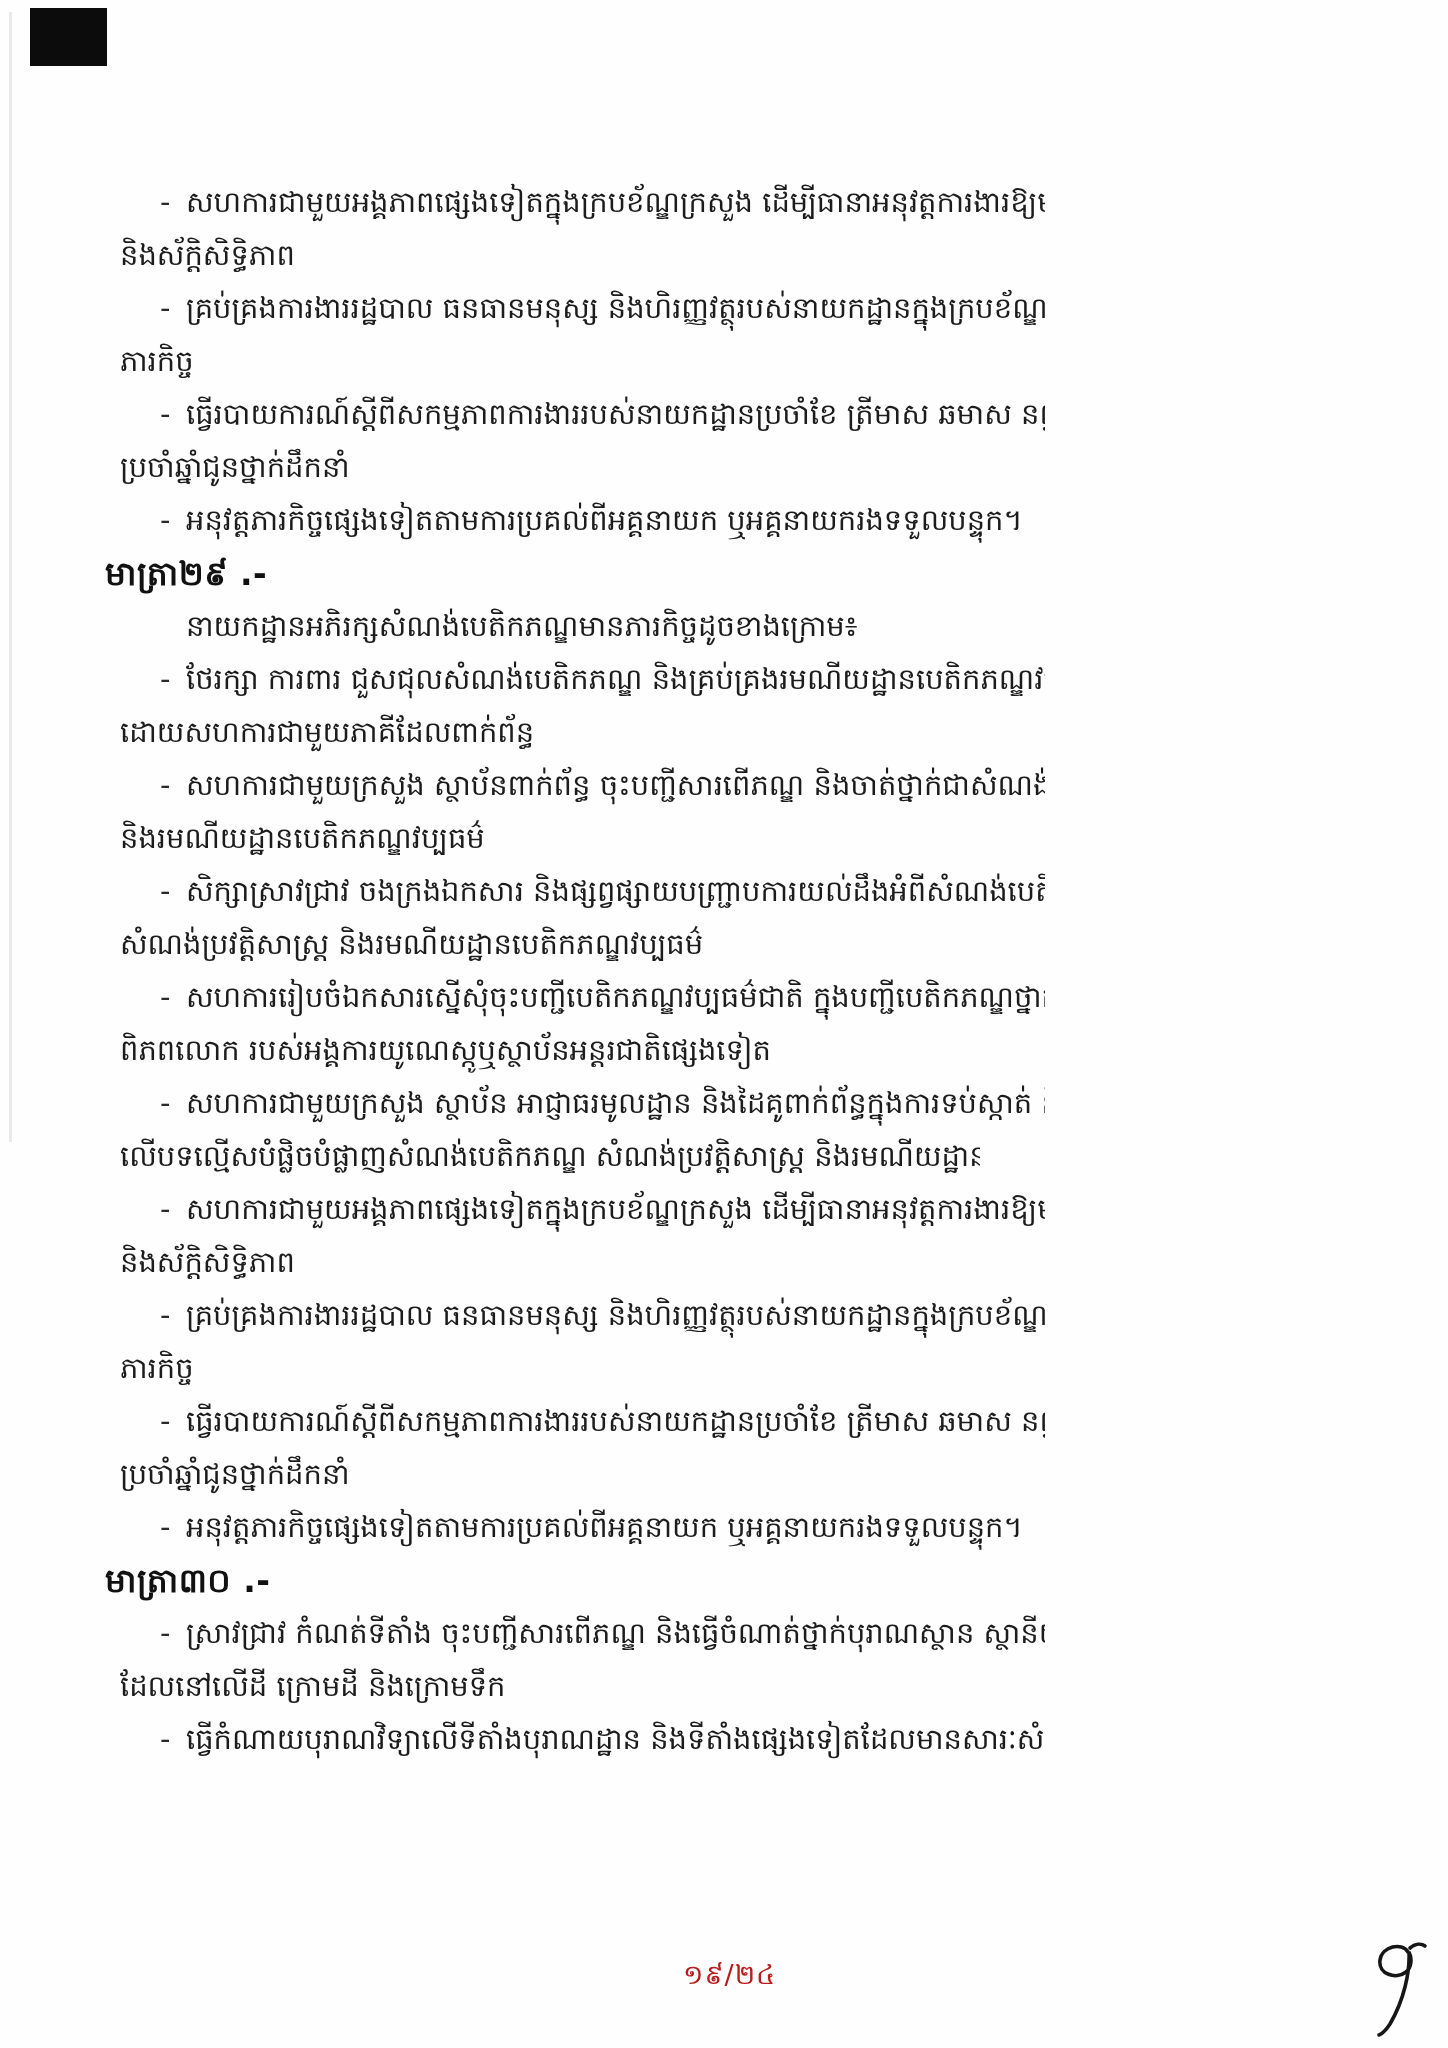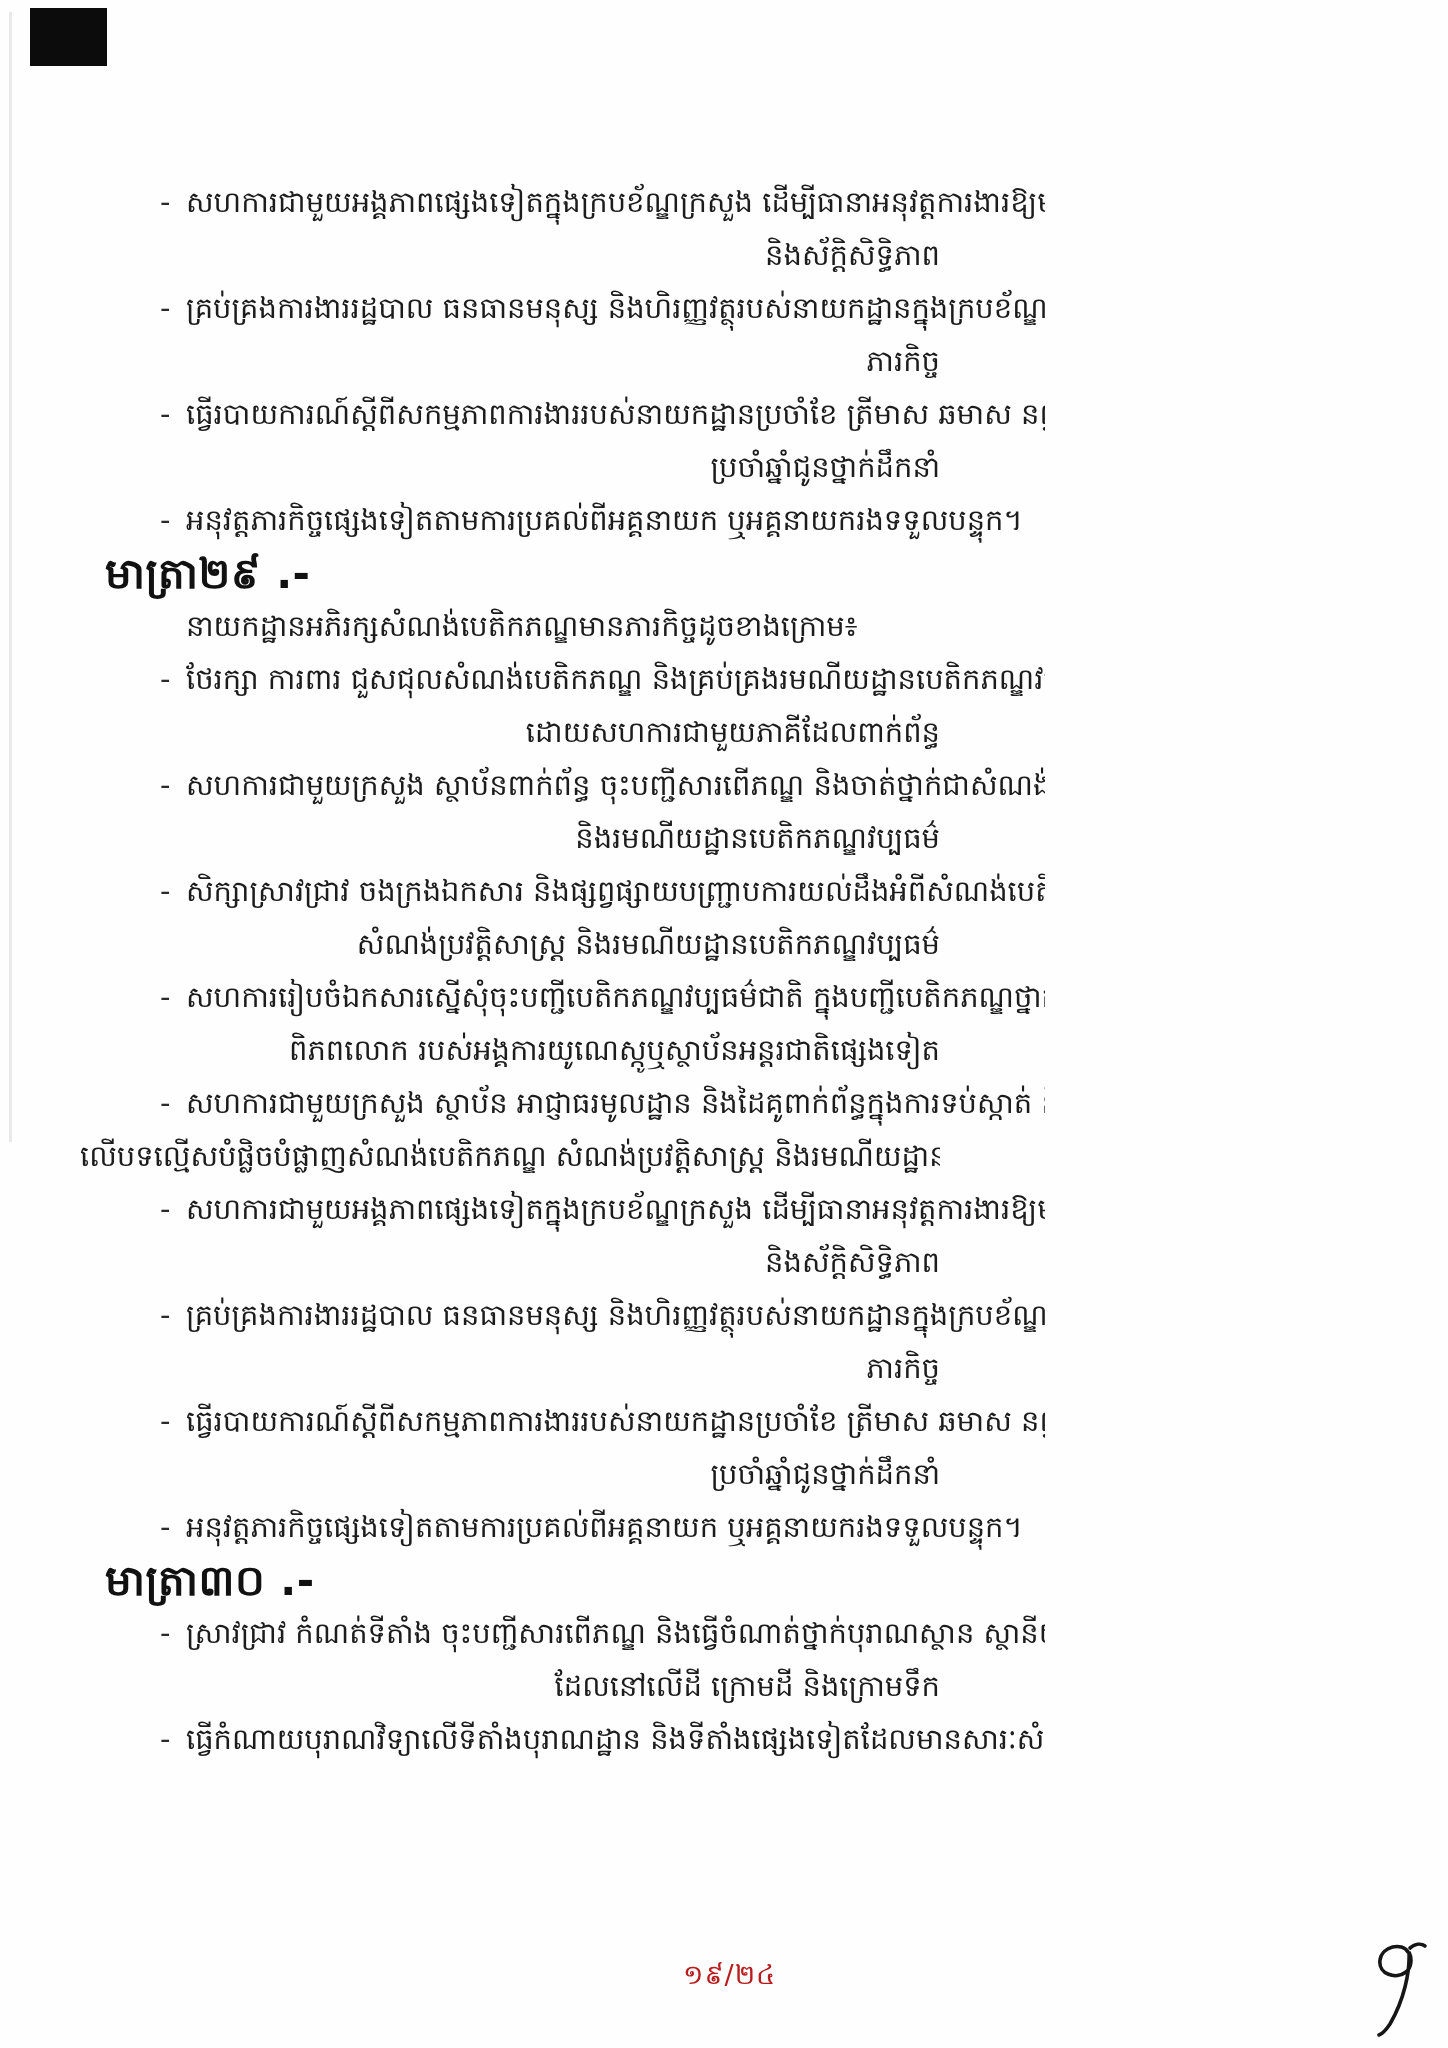--- a/index.html
+++ b/index.html
@@ -55,29 +55,28 @@
   .line.bullet {
     padding-left: 160px;
     max-width: 885px;
   }
   .line.bullet .marker {
     display: inline-block;
     width: 26px;
     color: #2a2a2a;
   }
   .line.cont {
-    padding-left: 80px;
+    padding-left: 120px;
     max-width: 860px;
-    text-align: right;
   }
   .line.heading {
     padding-left: 105px;
     max-width: 940px;
     font-weight: bold;
-    font-size: 42px;
+    font-size: 33px;
     color: #111111;
     letter-spacing: 0.5px;
   }
   .line.intro {
     padding-left: 186px;
     max-width: 860px;
   }
   .footer-pagenum {
     position: absolute;
     left: 683px;

